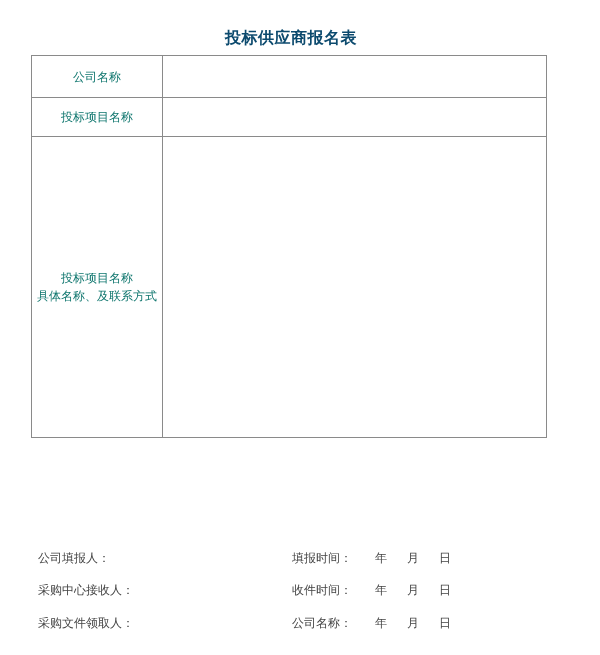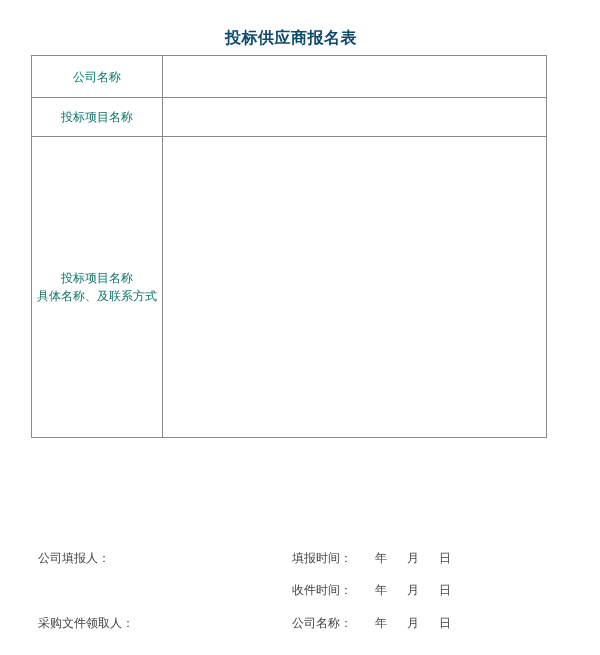--- a/index.html
+++ b/index.html
@@ -109,20 +109,21 @@
 
 <div class="footer">
   <div class="footer-row" style="top:549px">
     <span class="person">公司填报人：</span>
     <span class="time-label">填报时间：</span>
     <span class="year">年</span>
     <span class="month">月</span>
     <span class="day">日</span>
   </div>
   <div class="footer-row" style="top:581px">
+    <span class="person">采购中心接收人：</span>
     <span class="time-label">收件时间：</span>
     <span class="year">年</span>
     <span class="month">月</span>
     <span class="day">日</span>
   </div>
   <div class="footer-row" style="top:614px">
     <span class="person">采购文件领取人：</span>
     <span class="time-label">公司名称：</span>
     <span class="year">年</span>
     <span class="month">月</span>

